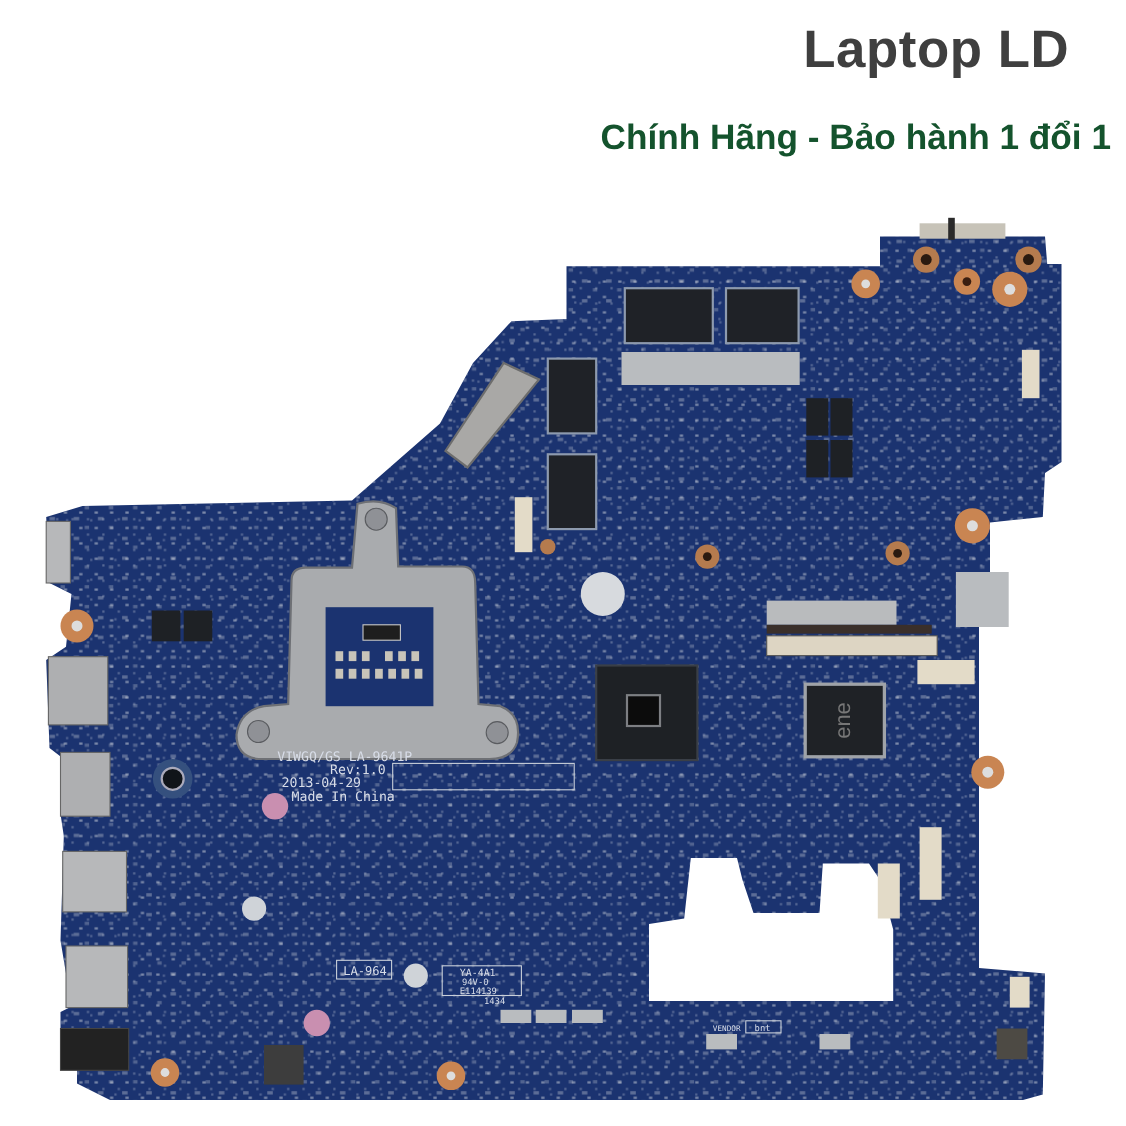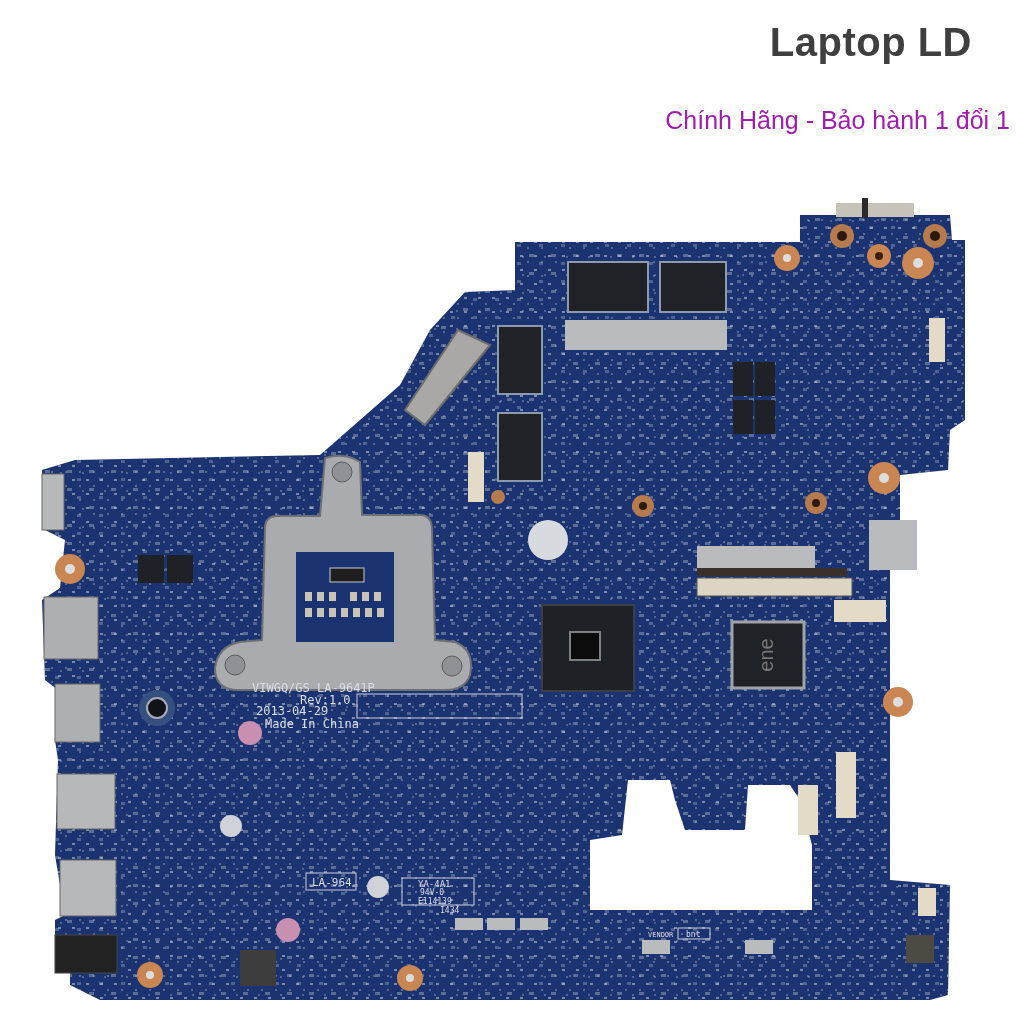--- a/index.html
+++ b/index.html
@@ -3,26 +3,26 @@
   <meta charset="utf-8">
   <style>
     html, body { margin: 0; padding: 0; }
     body {
       width: 1024px; height: 1024px; background: #ffffff; position: relative; overflow: hidden;
       font-family: "Liberation Sans", sans-serif;
     }
     .brand-title {
       position: absolute; right: 52px; top: 22px;
       font-family: "Liberation Sans", sans-serif; font-weight: 700;
-      font-size: 40px; letter-spacing: 0.5px; color: #3f3f3f; line-height: 1;
+      font-size: 48px; letter-spacing: 0.5px; color: #3f3f3f; line-height: 1;
     }
     .brand-subtitle {
       position: absolute; right: 14px; top: 108px;
-      font-family: "Liberation Sans", sans-serif; font-weight: 400;
-      font-size: 25px; color: #a21caf; line-height: 1;
+      font-family: "Liberation Sans", sans-serif; font-weight: 700;
+      font-size: 32px; color: #14532d; line-height: 1;
     }
     svg.board { position: absolute; left: 0; top: 0; }
     .silk { font-family: "DejaVu Sans Mono", monospace; fill: #d8dde8; }
   </style>
 </head>
 <body>
 
 <div class="brand-title">Laptop LD</div>
 <div class="brand-subtitle">Chính Hãng - Bảo hành 1 đổi 1</div>
 

